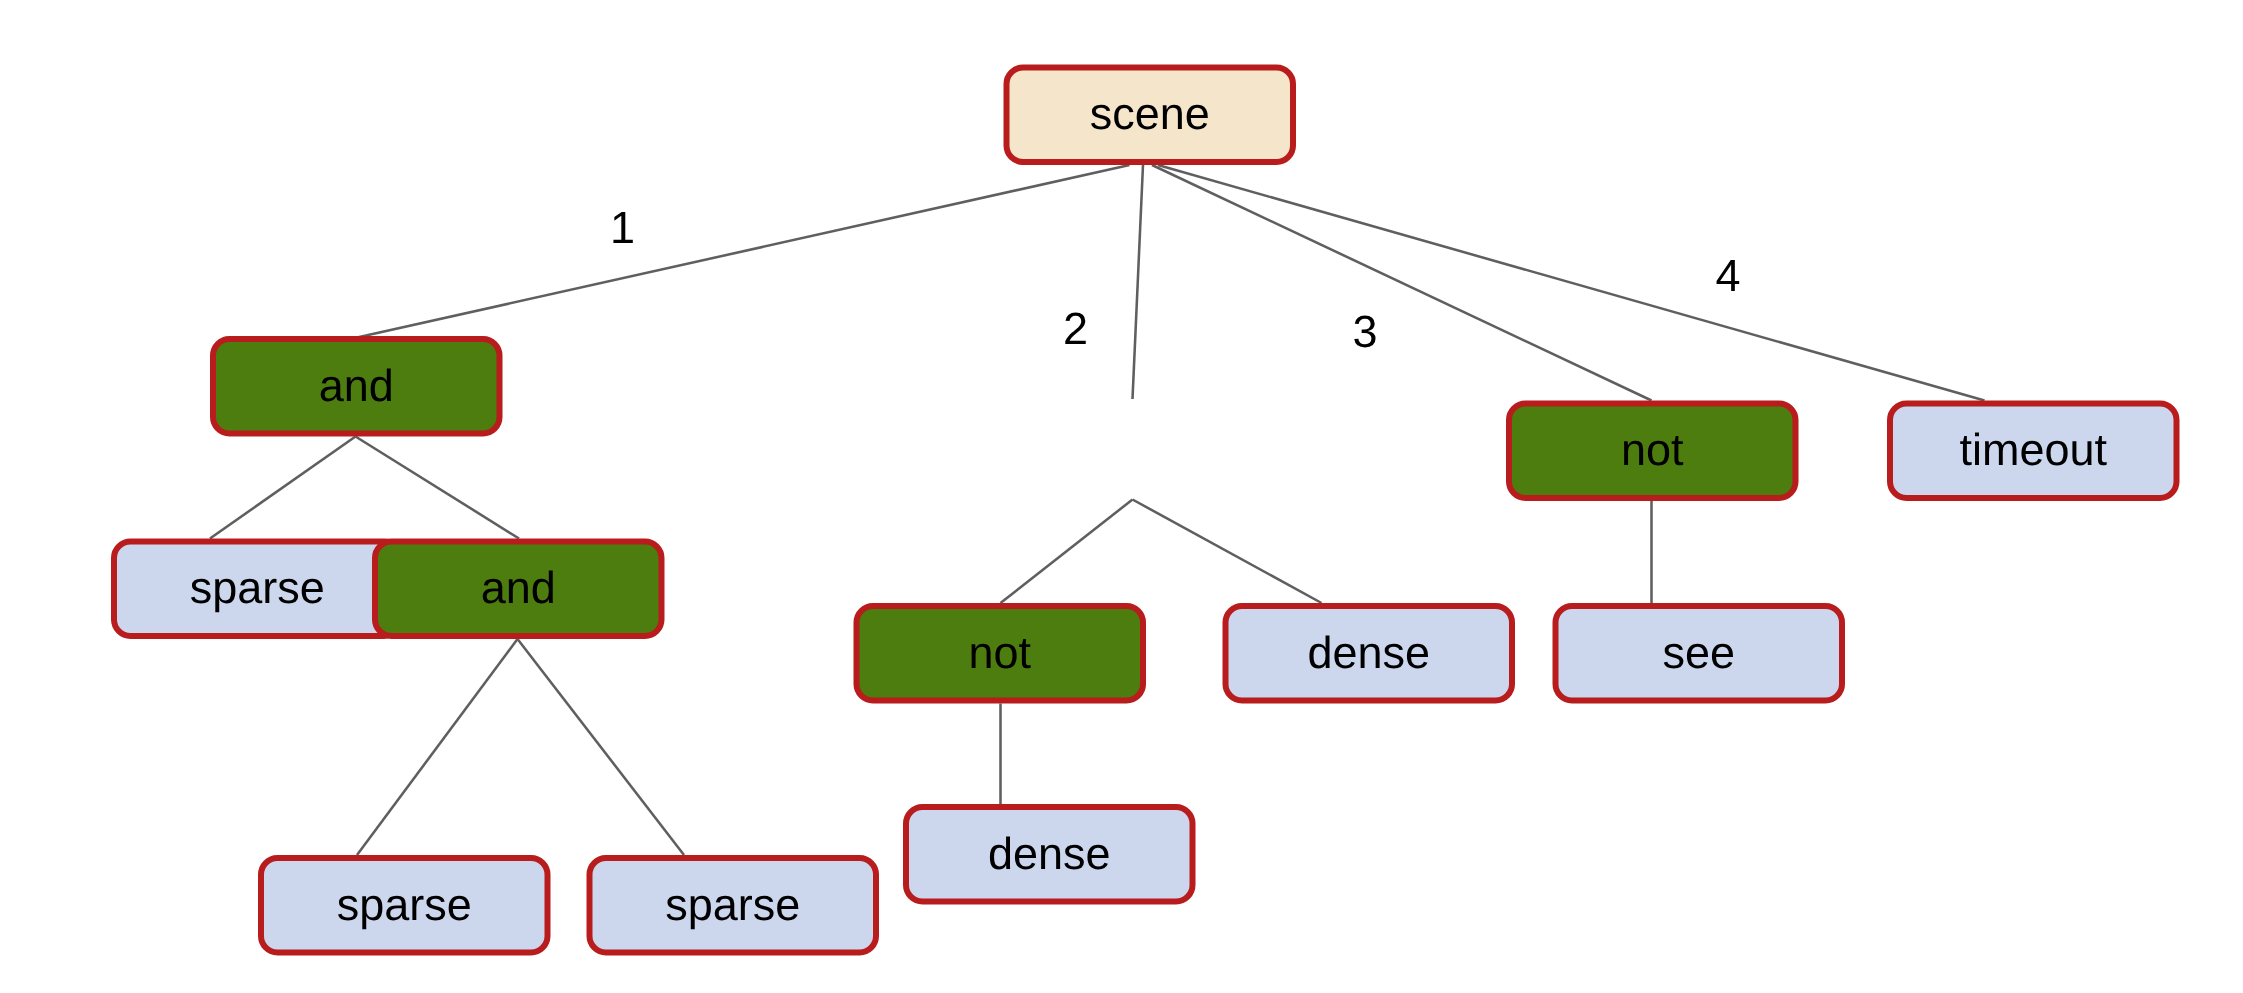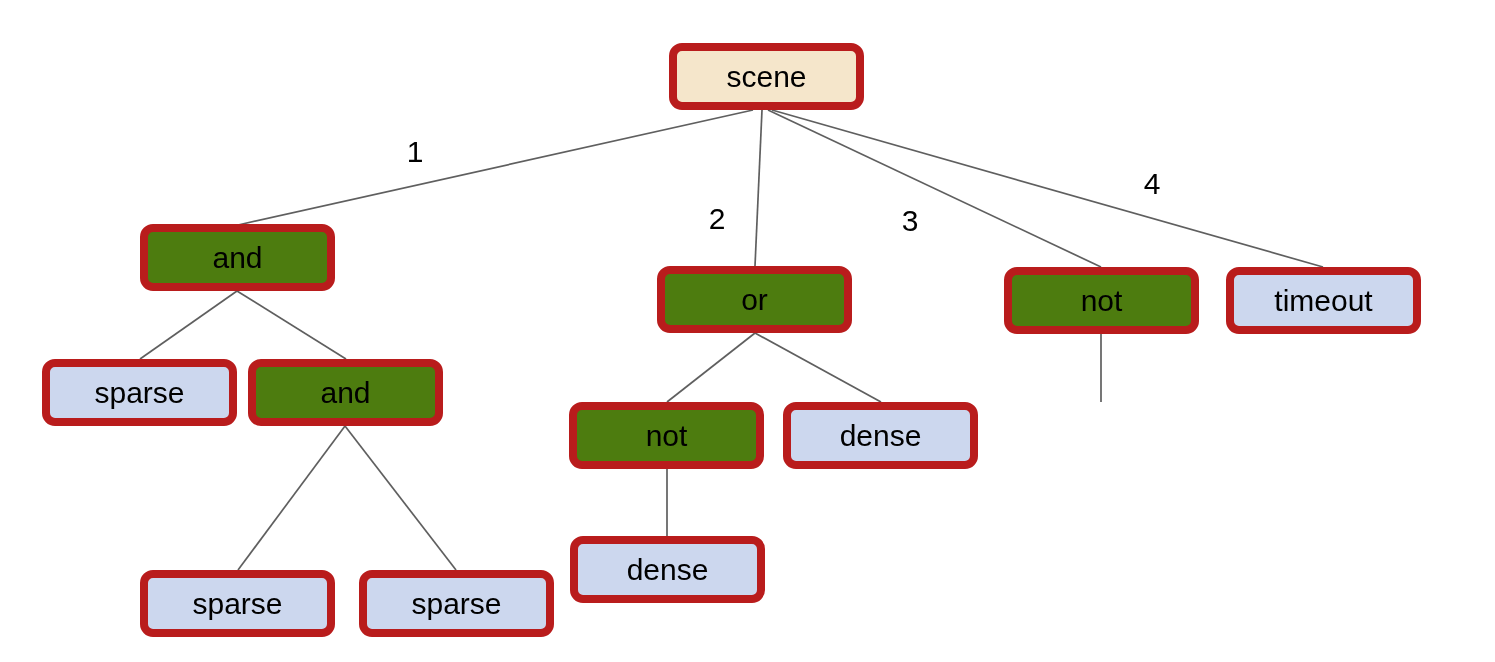--- a/index.html
+++ b/index.html
@@ -30,32 +30,32 @@
     font-family: "Liberation Sans", sans-serif;
     font-size: 30px;
     fill: #000000;
     text-anchor: middle;
   }
   .node {
     position: absolute;
     width: 195px;
     height: 67px;
     box-sizing: border-box;
-    border: 8px solid #b91c1c;
+    border: 4px solid #b91c1c;
     border-radius: 13px;
     display: flex;
     align-items: center;
     justify-content: center;
     font-size: 30px;
     color: #000000;
     white-space: nowrap;
   }
   .node.root { background: #f5e6cb; }
   .node.op   { background: #4d7c0f; }
-  .node.leaf { background: #ccd7ee; }
+  .node.leaf { background: #ccd7ee; margin-left: 32px; }
 </style>
 </head>
 <body>
 
 <div class="canvas">
 
   <svg class="edges" viewBox="0 0 1495 662" xmlns="http://www.w3.org/2000/svg">
     <line x1="753" y1="110" x2="238" y2="225"></line>
     <line x1="762" y1="110" x2="755" y2="266"></line>
     <line x1="768" y1="110" x2="1101" y2="267"></line>
@@ -76,22 +76,22 @@
   </svg>
 
   <div class="node root" style="left:669px; top:43px;">scene</div>
 
   <div class="node op" style="left:140px; top:224px;">and</div>
   <div class="node leaf" style="left:42px;  top:359px;">sparse</div>
   <div class="node op" style="left:248px; top:359px;">and</div>
   <div class="node leaf" style="left:140px; top:570px;">sparse</div>
   <div class="node leaf" style="left:359px; top:570px;">sparse</div>
 
-  <div class="node op" style="left:657px; top:266px;">or</div>
   <div class="node op" style="left:569px; top:402px;">not</div>
   <div class="node leaf" style="left:783px; top:402px;">dense</div>
   <div class="node leaf" style="left:570px; top:536px;">dense</div>
 
   <div class="node op" style="left:1004px; top:267px;">not</div>
+  <div class="node leaf" style="left:1003px; top:402px;">see</div>
 
   <div class="node leaf" style="left:1226px; top:267px;">timeout</div>
 
 </div>
 
 </body></html>

